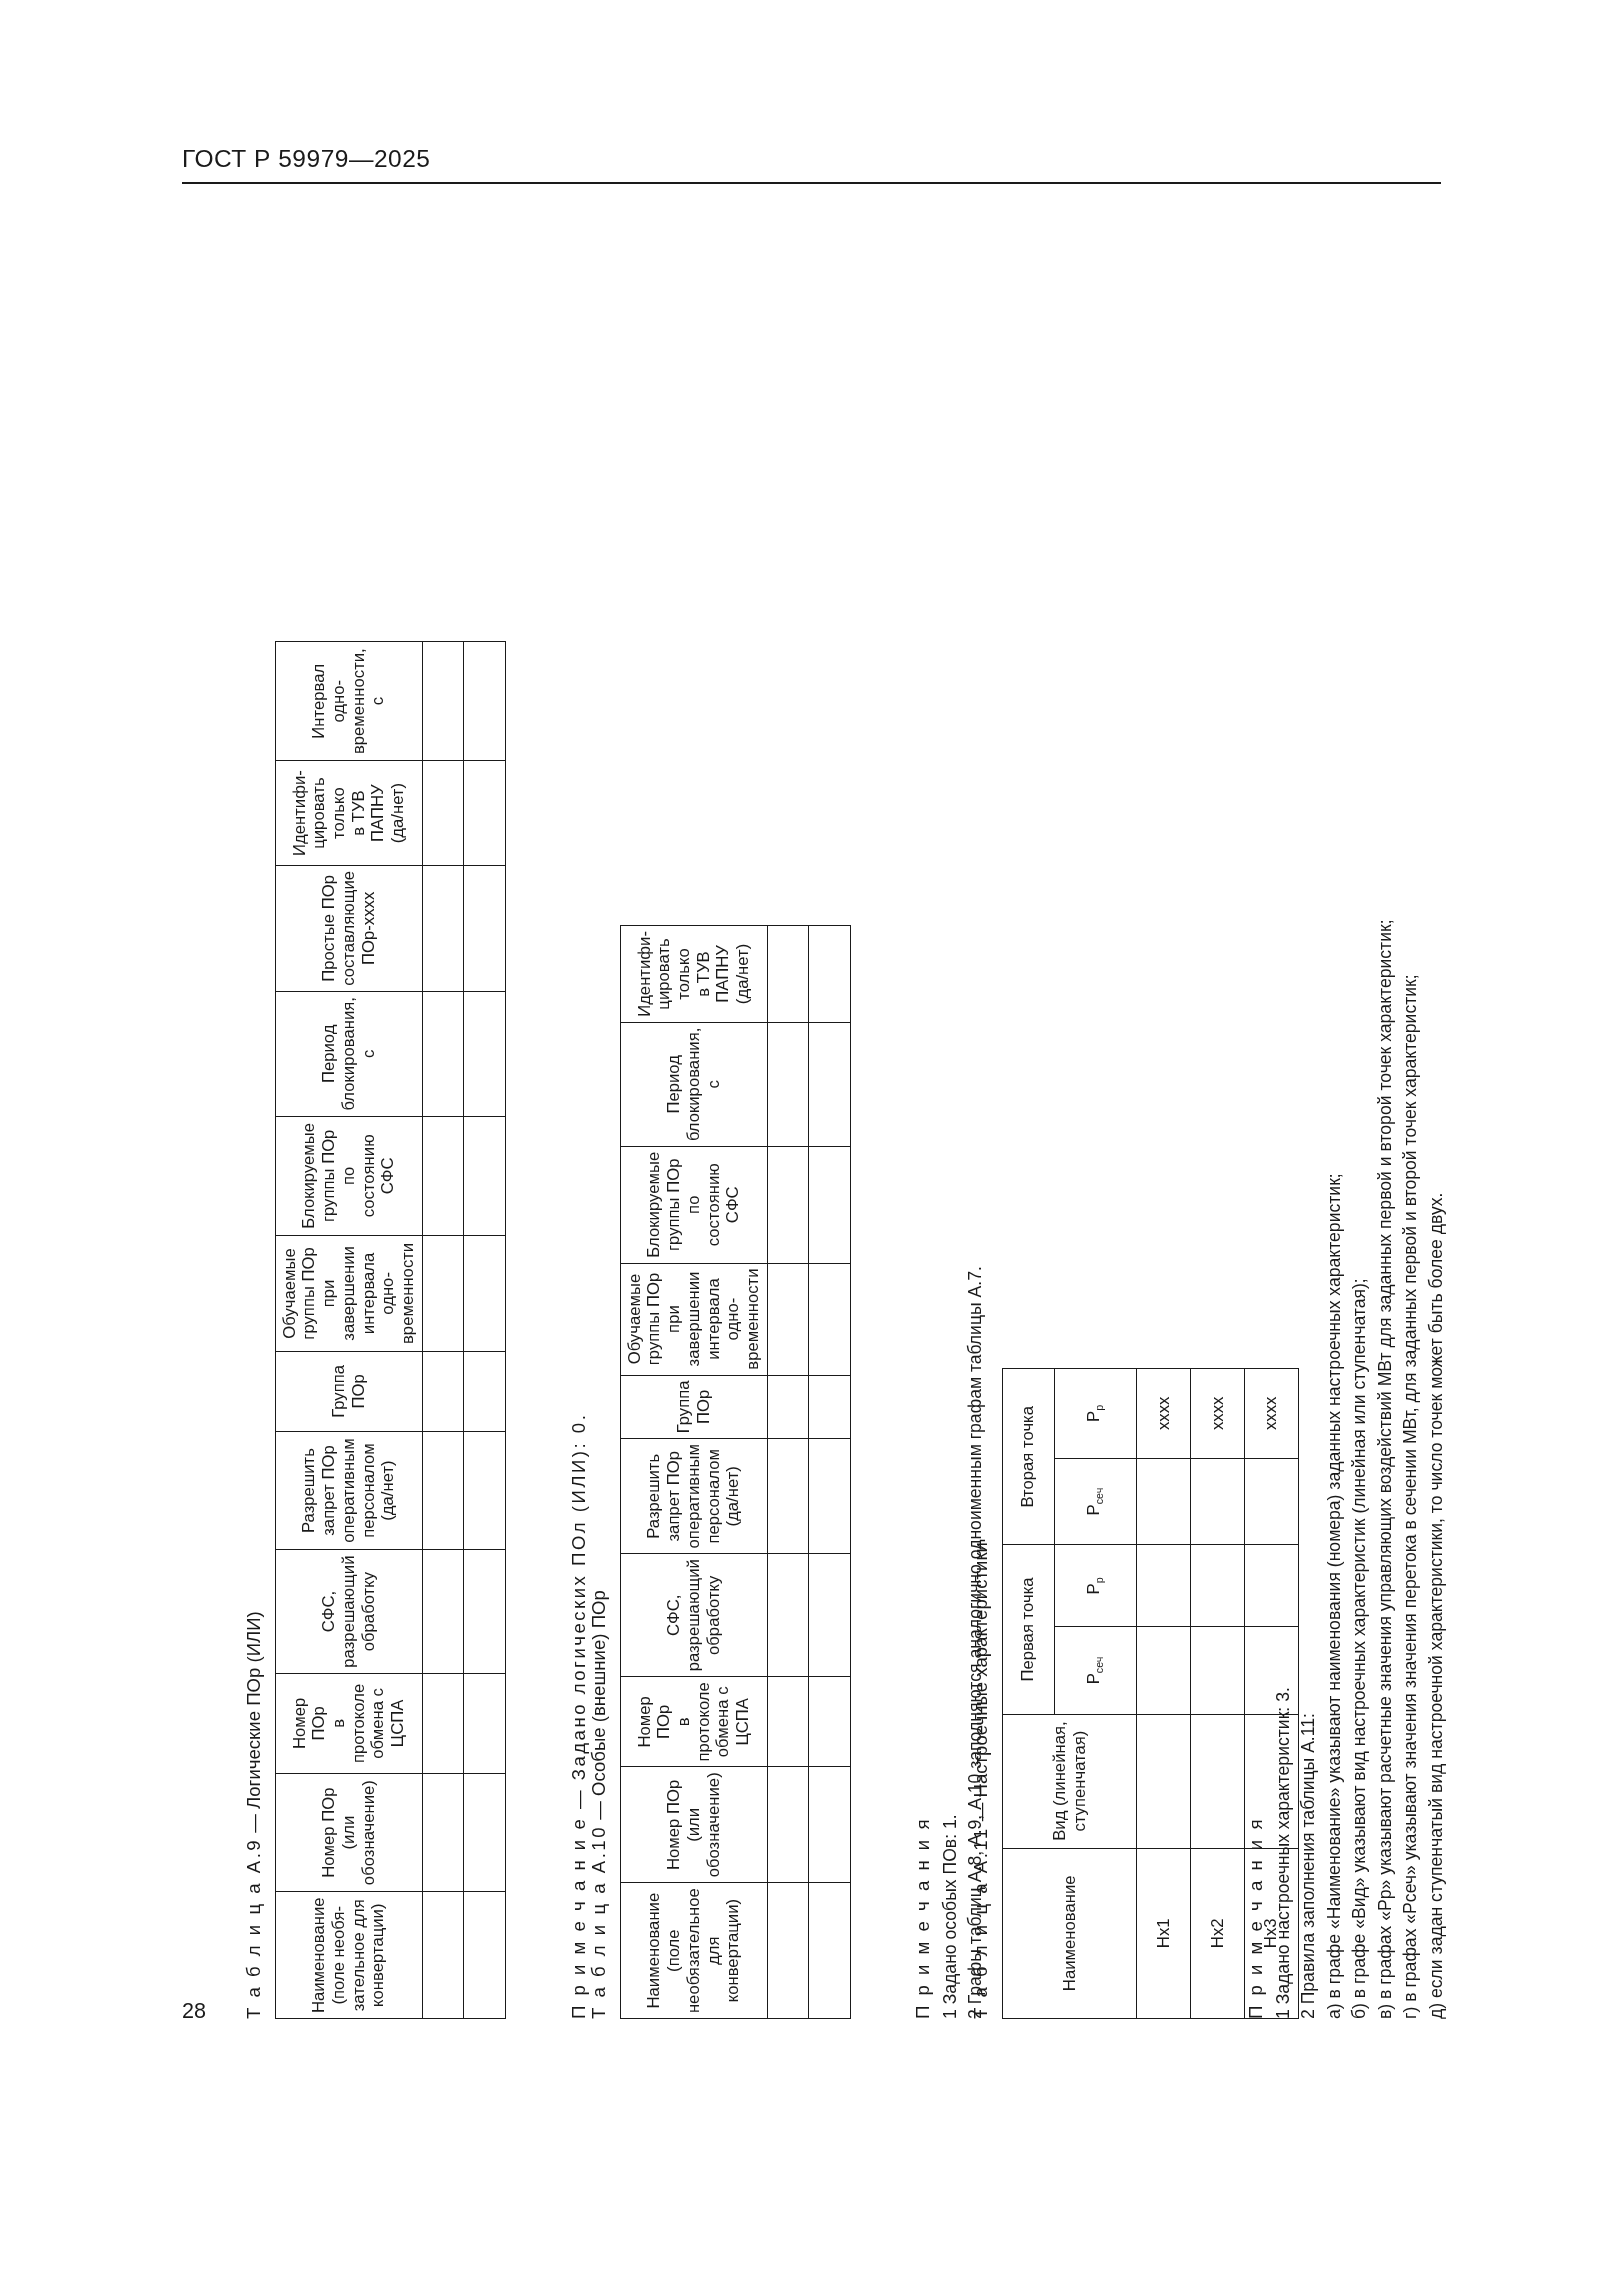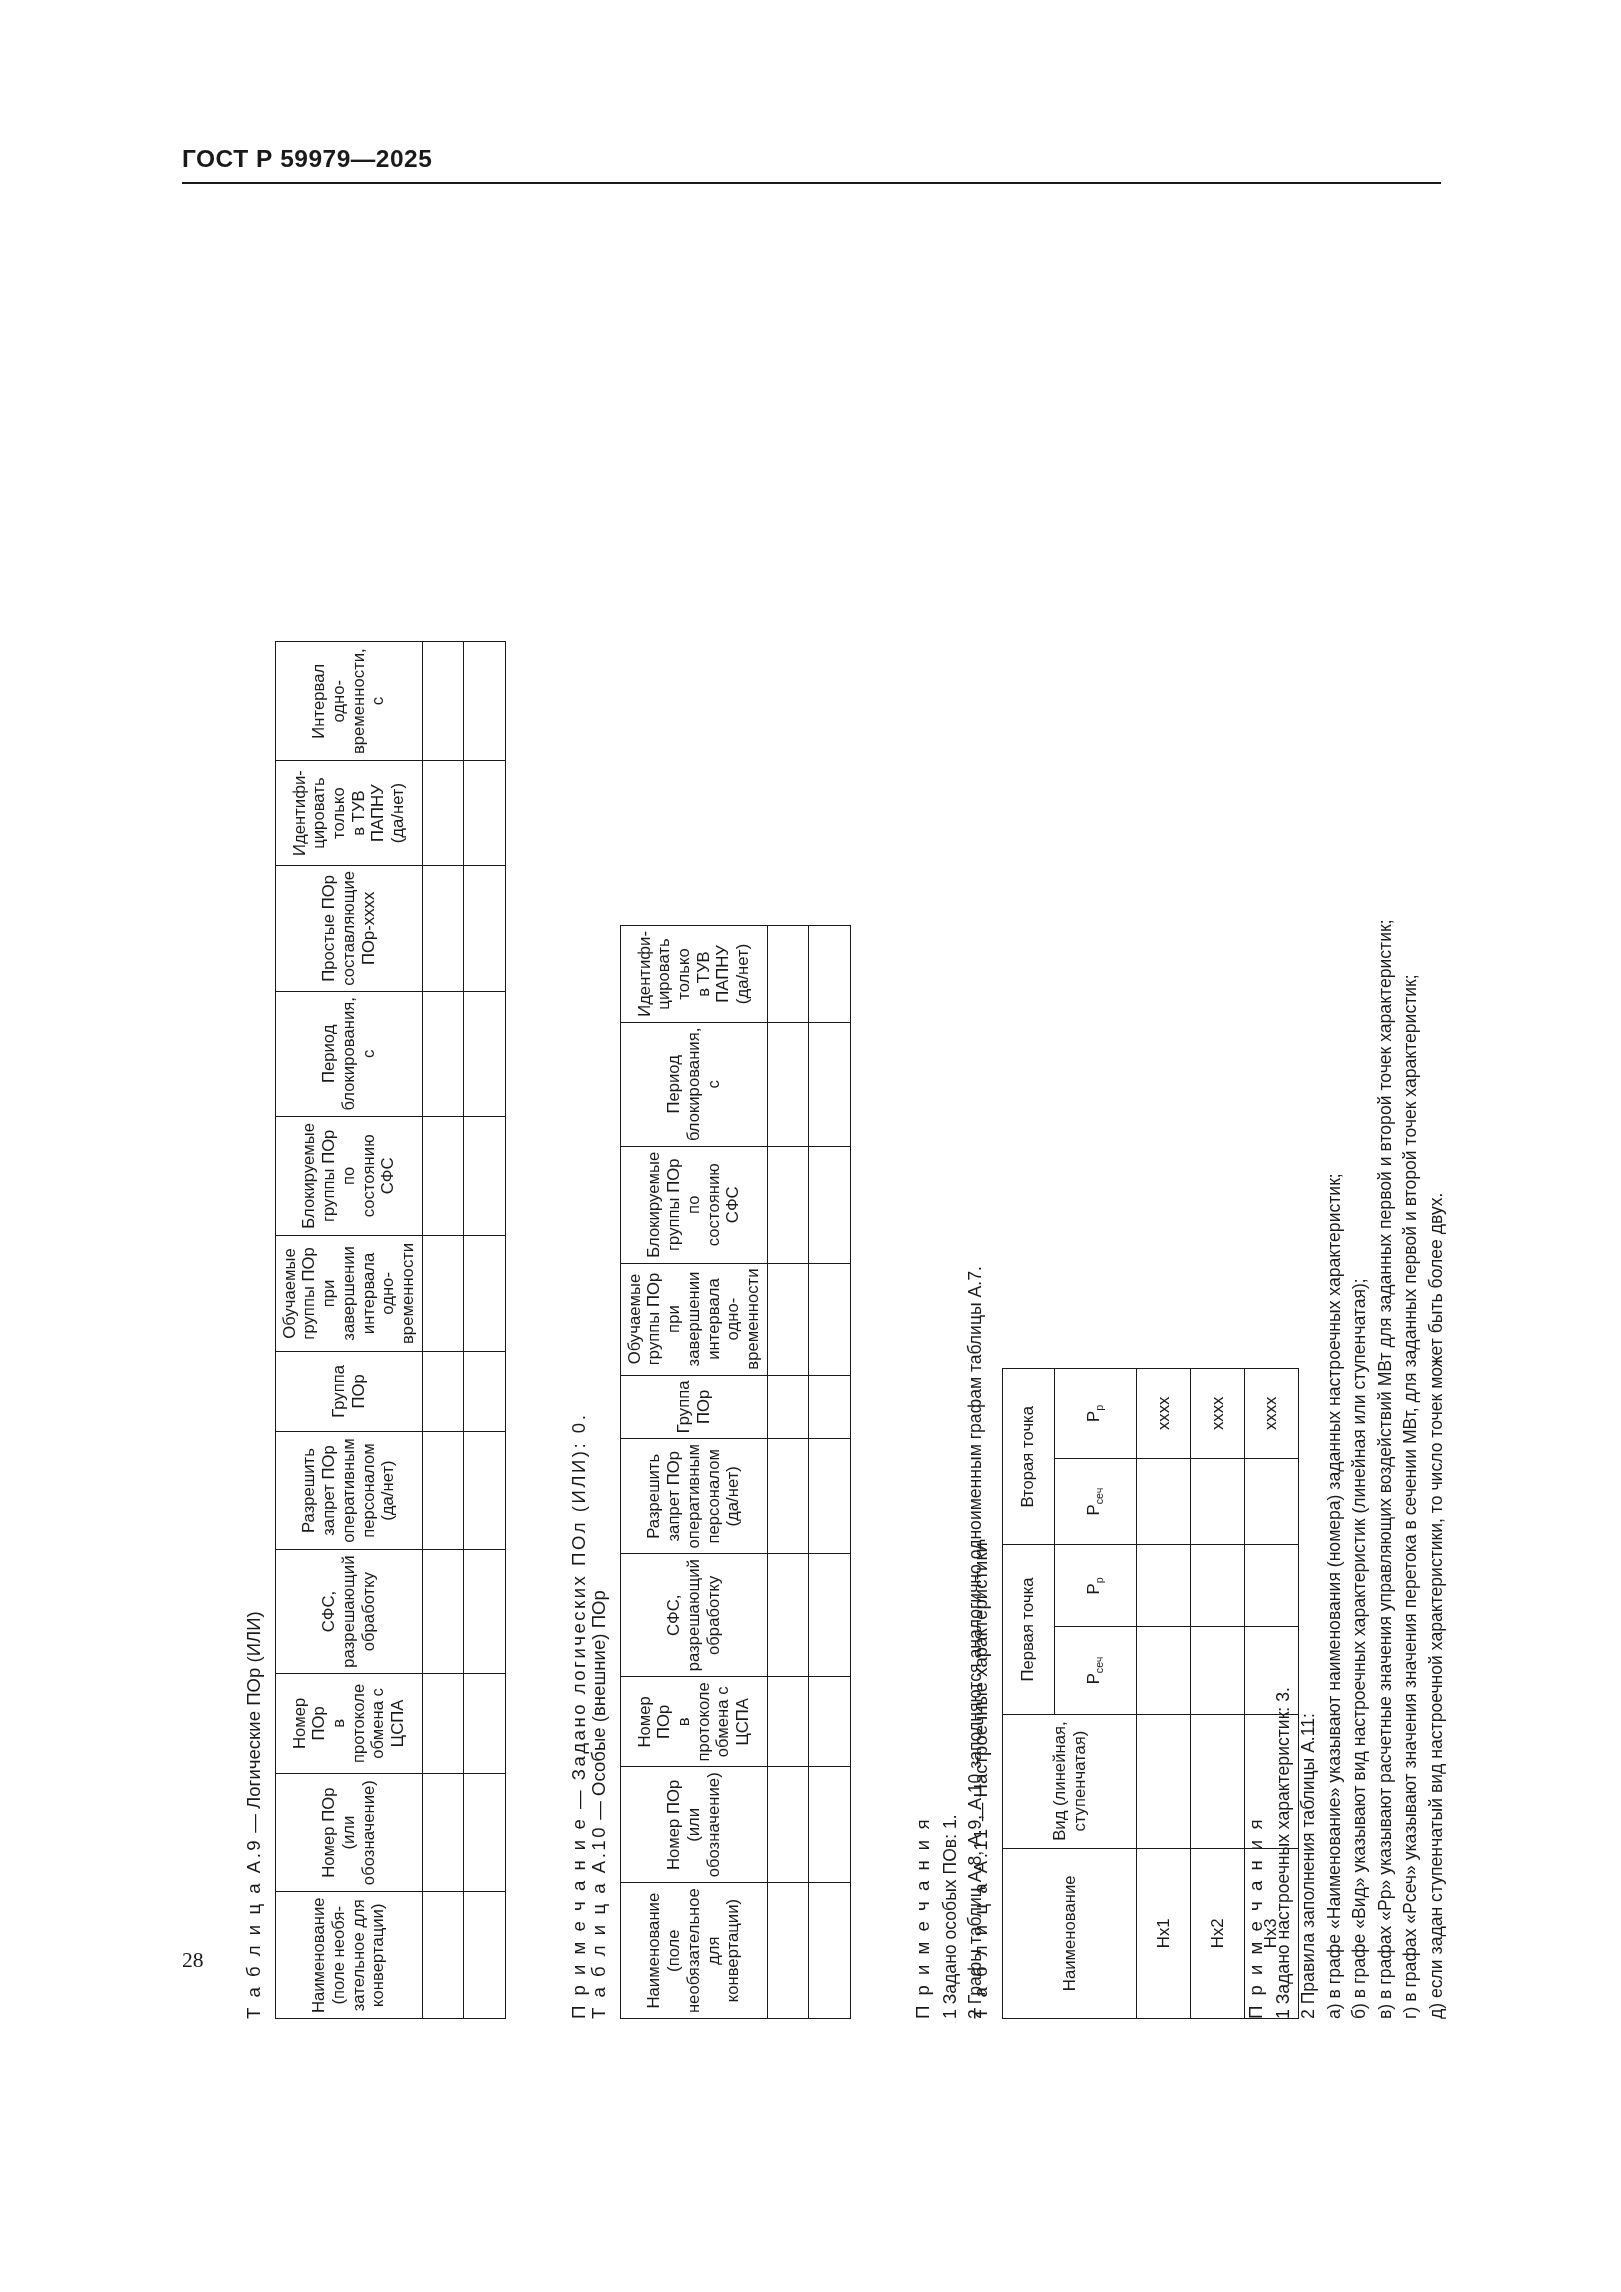--- a/index.html
+++ b/index.html
@@ -16,37 +16,36 @@
     width: 1621px;
     height: 2293px;
     background: #ffffff;
     overflow: hidden;
   }
   .hdr {
     position: absolute;
     left: 182px;
     top: 145px;
     font-size: 24.5px;
-    font-weight: bold;
+    font-weight: normal;
     letter-spacing: 0.5px;
   }
   .hdr-rule {
     position: absolute;
     left: 182px;
     top: 182px;
     width: 1259px;
     height: 2px;
     background: #1a1a1a;
   }
   .pageno {
     position: absolute;
     left: 182px;
-    top: 1948px;
+    top: 1998px;
     font-size: 21.6px;
-    font-family: Liberation Serif, serif;
   }
 
   
   .rot-wrap {
     position: absolute;
     left: 0;
     top: 0;
     width: 1621px;
     height: 2293px;
   }

